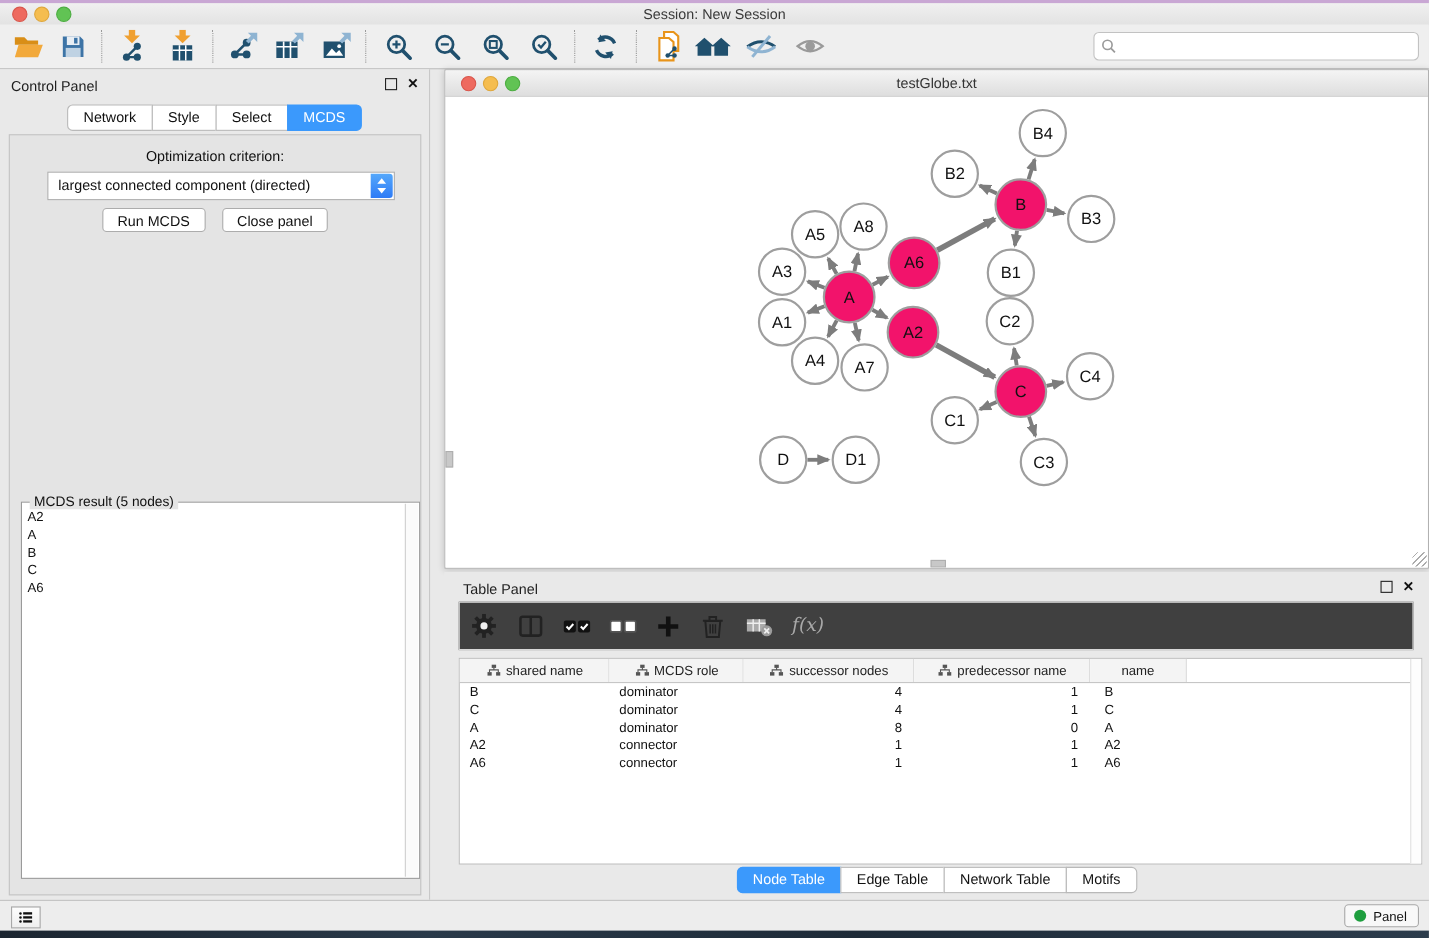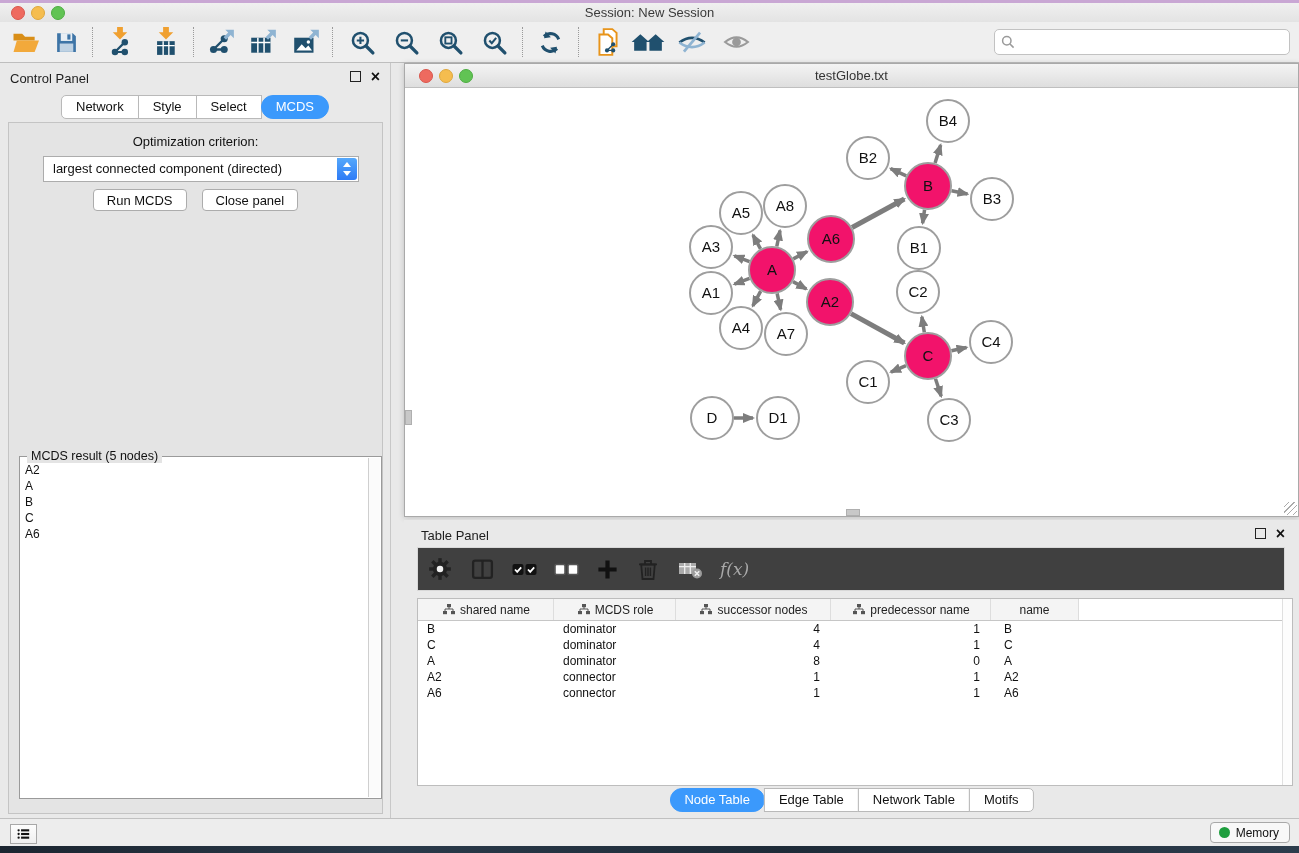--- a/index.html
+++ b/index.html
@@ -33,21 +33,21 @@
     background:#E9E9E9;border-right:1px solid #C8C8C8;}
   .dock-title{position:absolute;left:10px;top:8px;font-size:13px;color:#1E1E1E;}
   .dock-btns{position:absolute;right:10px;top:8px;display:flex;gap:10px;align-items:center;}
   .float-glyph{width:9px;height:9px;border:1.5px solid #222;display:inline-block;}
   .close-glyph{font-size:16px;font-weight:700;color:#111;line-height:11px;}
   .seg-tabs{position:absolute;display:flex;}
   .seg{height:22px;line-height:22px;padding:0 14px;font-size:13px;color:#111;background:#FFFFFF;
     border:1px solid #B9B9B9;margin-left:-1px;cursor:pointer;}
   .seg:first-child{border-radius:5px 0 0 5px;margin-left:0;}
   .seg:last-child{border-radius:0 5px 5px 0;}
-  .seg.active{background:#3B99FC;border-color:#3B99FC;color:#FFFFFF;border-radius:12px;}
+  .seg.active{background:#3B99FC;border-color:#3B99FC;color:#FFFFFF;}
   #cp-tabs{left:50%;transform:translateX(-50%);top:32px;}
   .cp-box{position:absolute;left:8px;top:59px;width:373px;height:690px;background:#E4E4E4;
     border:1px solid #C4C4C4;}
   .opt-label{position:absolute;left:0;right:0;top:11px;text-align:center;font-size:13px;color:#111;}
   .select{position:absolute;left:34px;top:33px;width:314px;height:24px;background:#FFFFFF;
     border:1px solid #ACACAC;border-radius:0;cursor:pointer;}
   .select .sel-text{position:absolute;left:9px;top:4px;font-size:13px;color:#111;white-space:nowrap;}
   .stepper{position:absolute;right:1px;top:1px;bottom:1px;width:20px;border-radius:0 3px 3px 0;
     background:linear-gradient(#55A8FB,#2E7BF6);}
   .stepper .up,.stepper .down{position:absolute;left:50%;transform:translateX(-50%);width:0;height:0;
@@ -614,16 +614,16 @@
           <rect x="5" y="1.2" width="10" height="2.6"></rect>
         <circle cx="2" cy="7" r="1.4"></circle>
           <rect x="5" y="5.7" width="10" height="2.6"></rect>
         <circle cx="2" cy="11.5" r="1.4"></circle>
           <rect x="5" y="10.2" width="10" height="2.6"></rect>
       </g>
     </svg>
   </button>
   <button class="memory-btn">
     <span class="memory-dot"></span>
-    <span>Memory</span>
+    <span>Panel</span>
   </button>
 </div>
 <div class="bottom-desktop"></div>
 
 </body></html>

